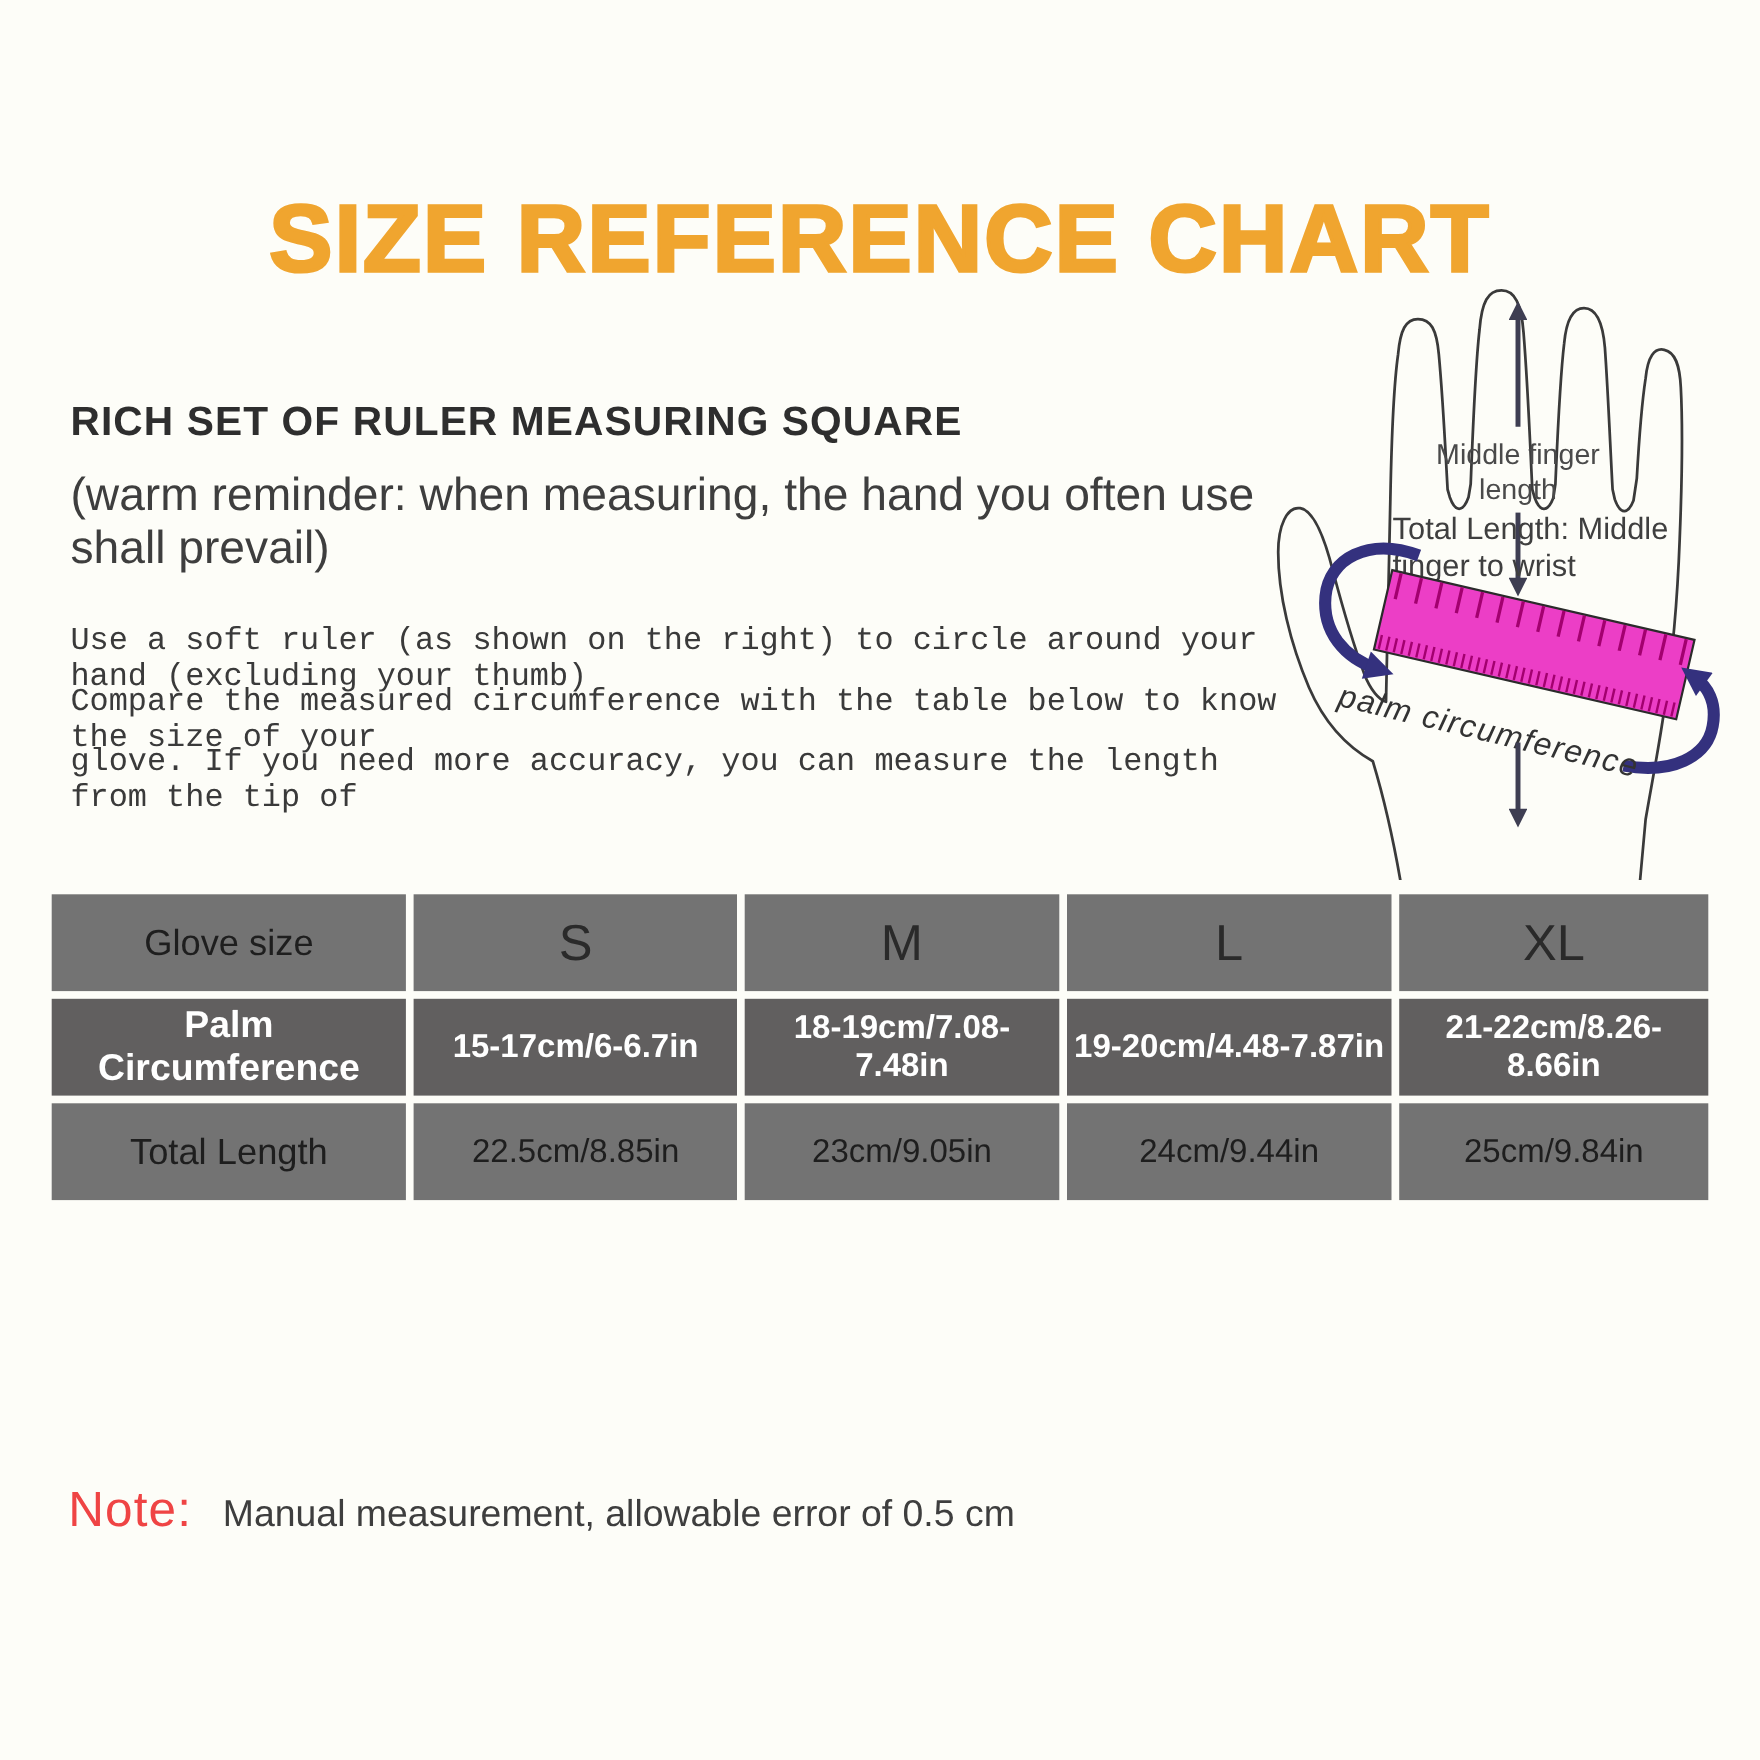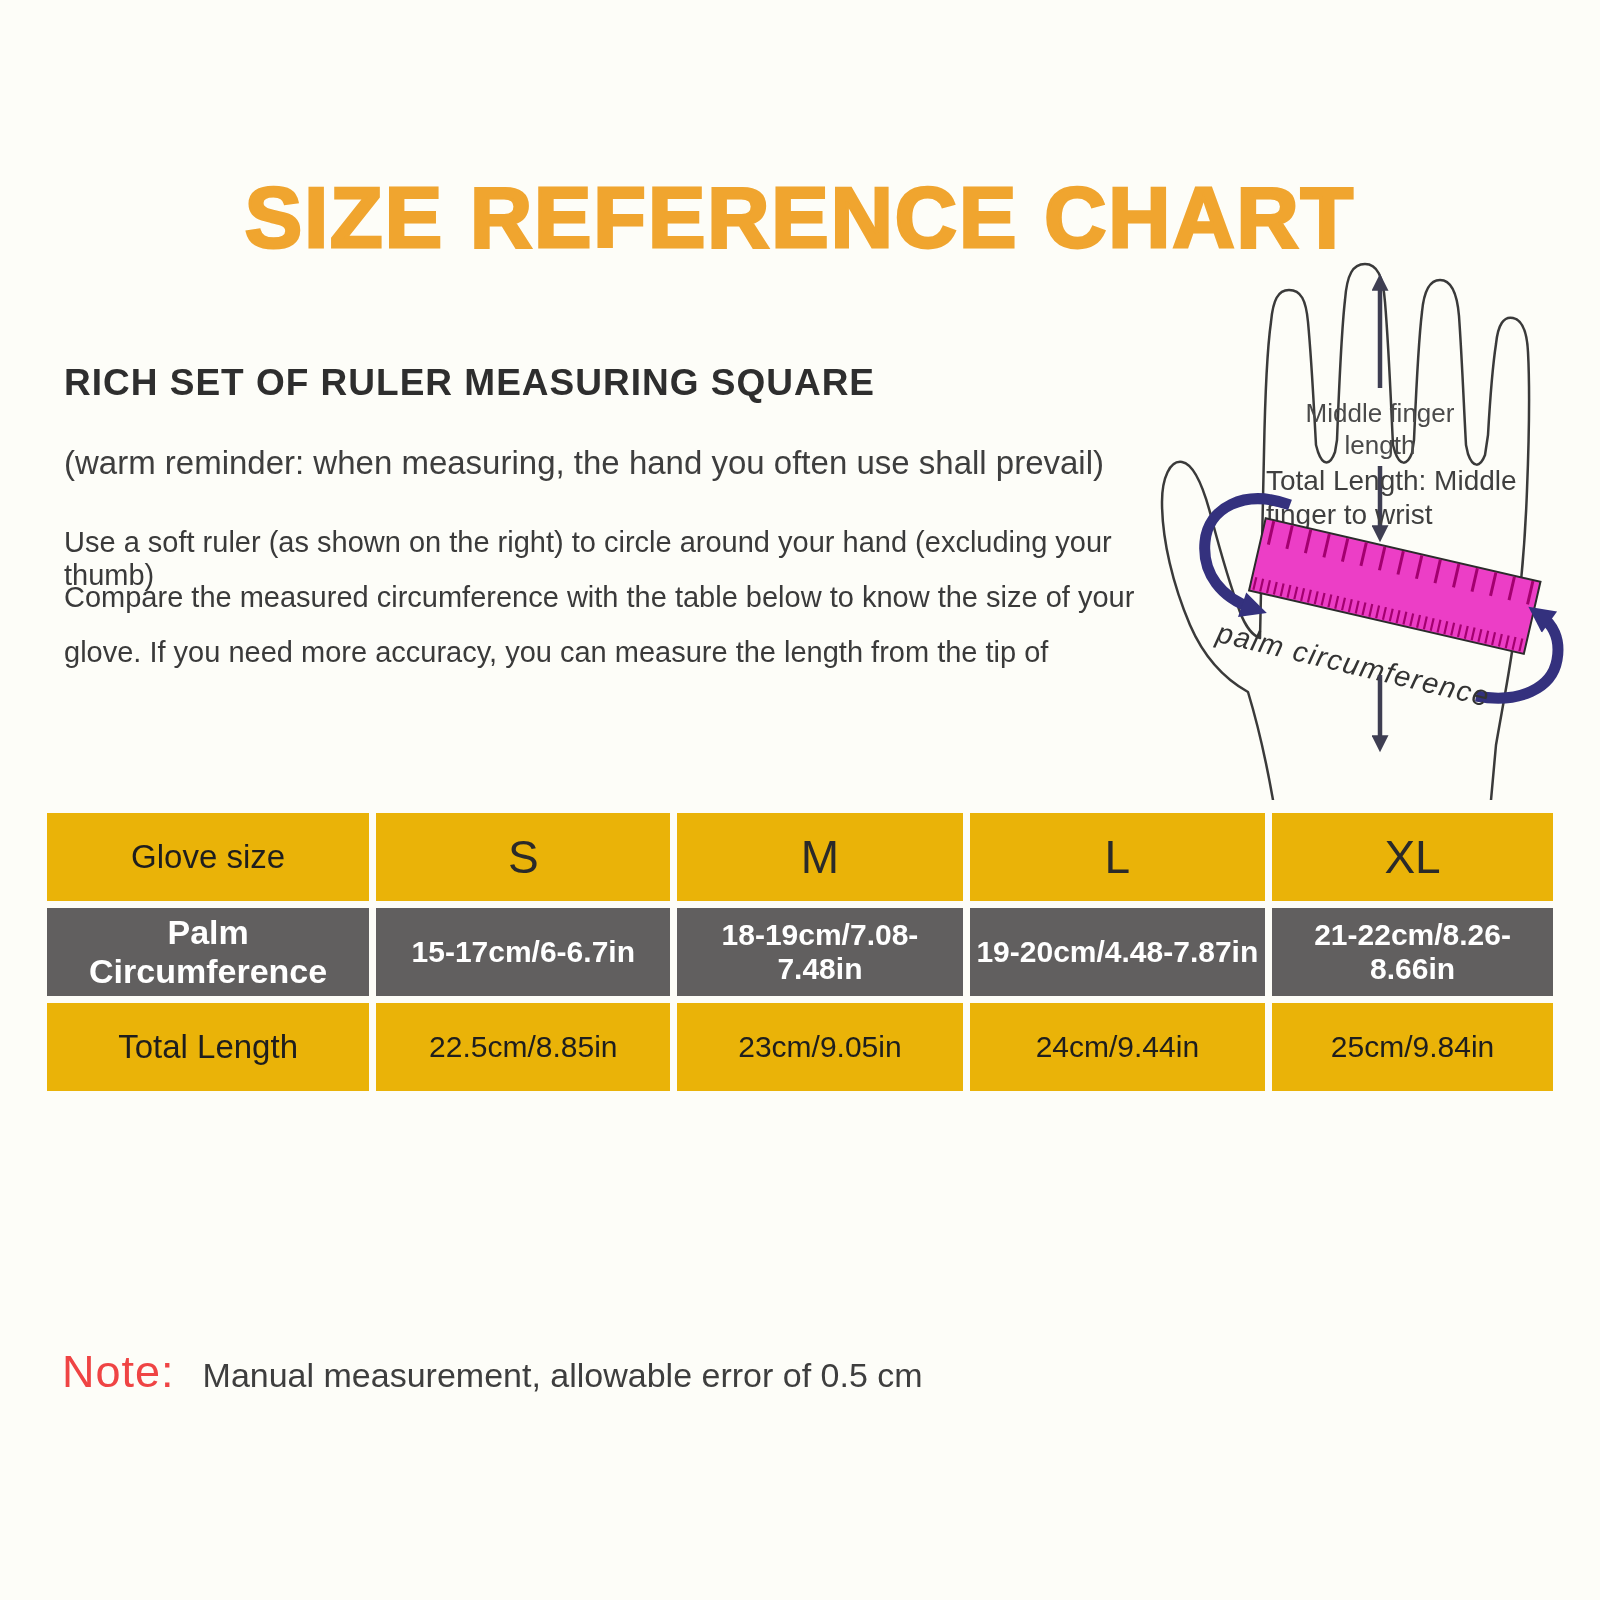--- a/index.html
+++ b/index.html
@@ -18,39 +18,39 @@
     font-size: 86px; font-weight: 700; letter-spacing: 2px;
     color: #f0a52f;
     -webkit-text-stroke: 3px #f0a52f;
   }
 
   .intro { position: absolute; left: 64px; top: 362px; width: 1130px; }
   .intro-heading {
     margin: 0; font-size: 37px; font-weight: 700;
     color: #2e2e2e; letter-spacing: 1px;
   }
-  .intro-reminder { margin-top: 40px; font-size: 33px; color: #3e3e3e; }
+  .intro-reminder { margin-top: 22px; font-size: 42px; color: #3e3e3e; }
   .intro-body { margin-top: 44px; }
-  .intro-body .line { font-size: 29px; color: #3a3a3a; height: 55px; }
+  .intro-body .line { font-size: 29px; color: #3a3a3a; height: 55px; font-family: Liberation Mono, monospace; }
 
   .hand-wrap { position: absolute; left: 1118px; top: 240px; width: 482px; height: 560px; }
   .svg-label  { fill: #4a4a4a; font-size: 26px; }
   .svg-label2 { fill: #3f3f3f; font-size: 28px; }
   .svg-ruler-label { fill: #333333; font-size: 29px; font-style: italic; letter-spacing: 1.5px; }
 
   table.size-table {
     position: absolute; left: 40px; top: 806px; width: 1520px;
     border-collapse: separate; border-spacing: 7px;
     table-layout: fixed;
   }
   .size-table td {
     height: 88px; text-align: center; vertical-align: middle;
     padding: 0 4px; overflow: hidden;
   }
-  .cell-light { background: #eab308; color: #1e1e1e; font-size: 30px; }
+  .cell-light { background: #737373; color: #1e1e1e; font-size: 30px; }
   .cell-dark  { background: #615f5f; color: #ffffff; font-size: 30px; font-weight: 700; }
   .header-glove { font-size: 33px; }
   .header-size  { font-size: 46px; font-weight: 400; color: #2a2a2a; }
   .row-label-light { font-size: 33px; }
   .row-label-dark  { font-size: 34px; font-weight: 700; }
 
   .note { position: absolute; left: 62px; top: 1346px; }
   .note-label { font-size: 45px; color: #ef4444; letter-spacing: 1px; }
   .note-text  { font-size: 34px; color: #3e3e3e; margin-left: 28px; }
 </style>

